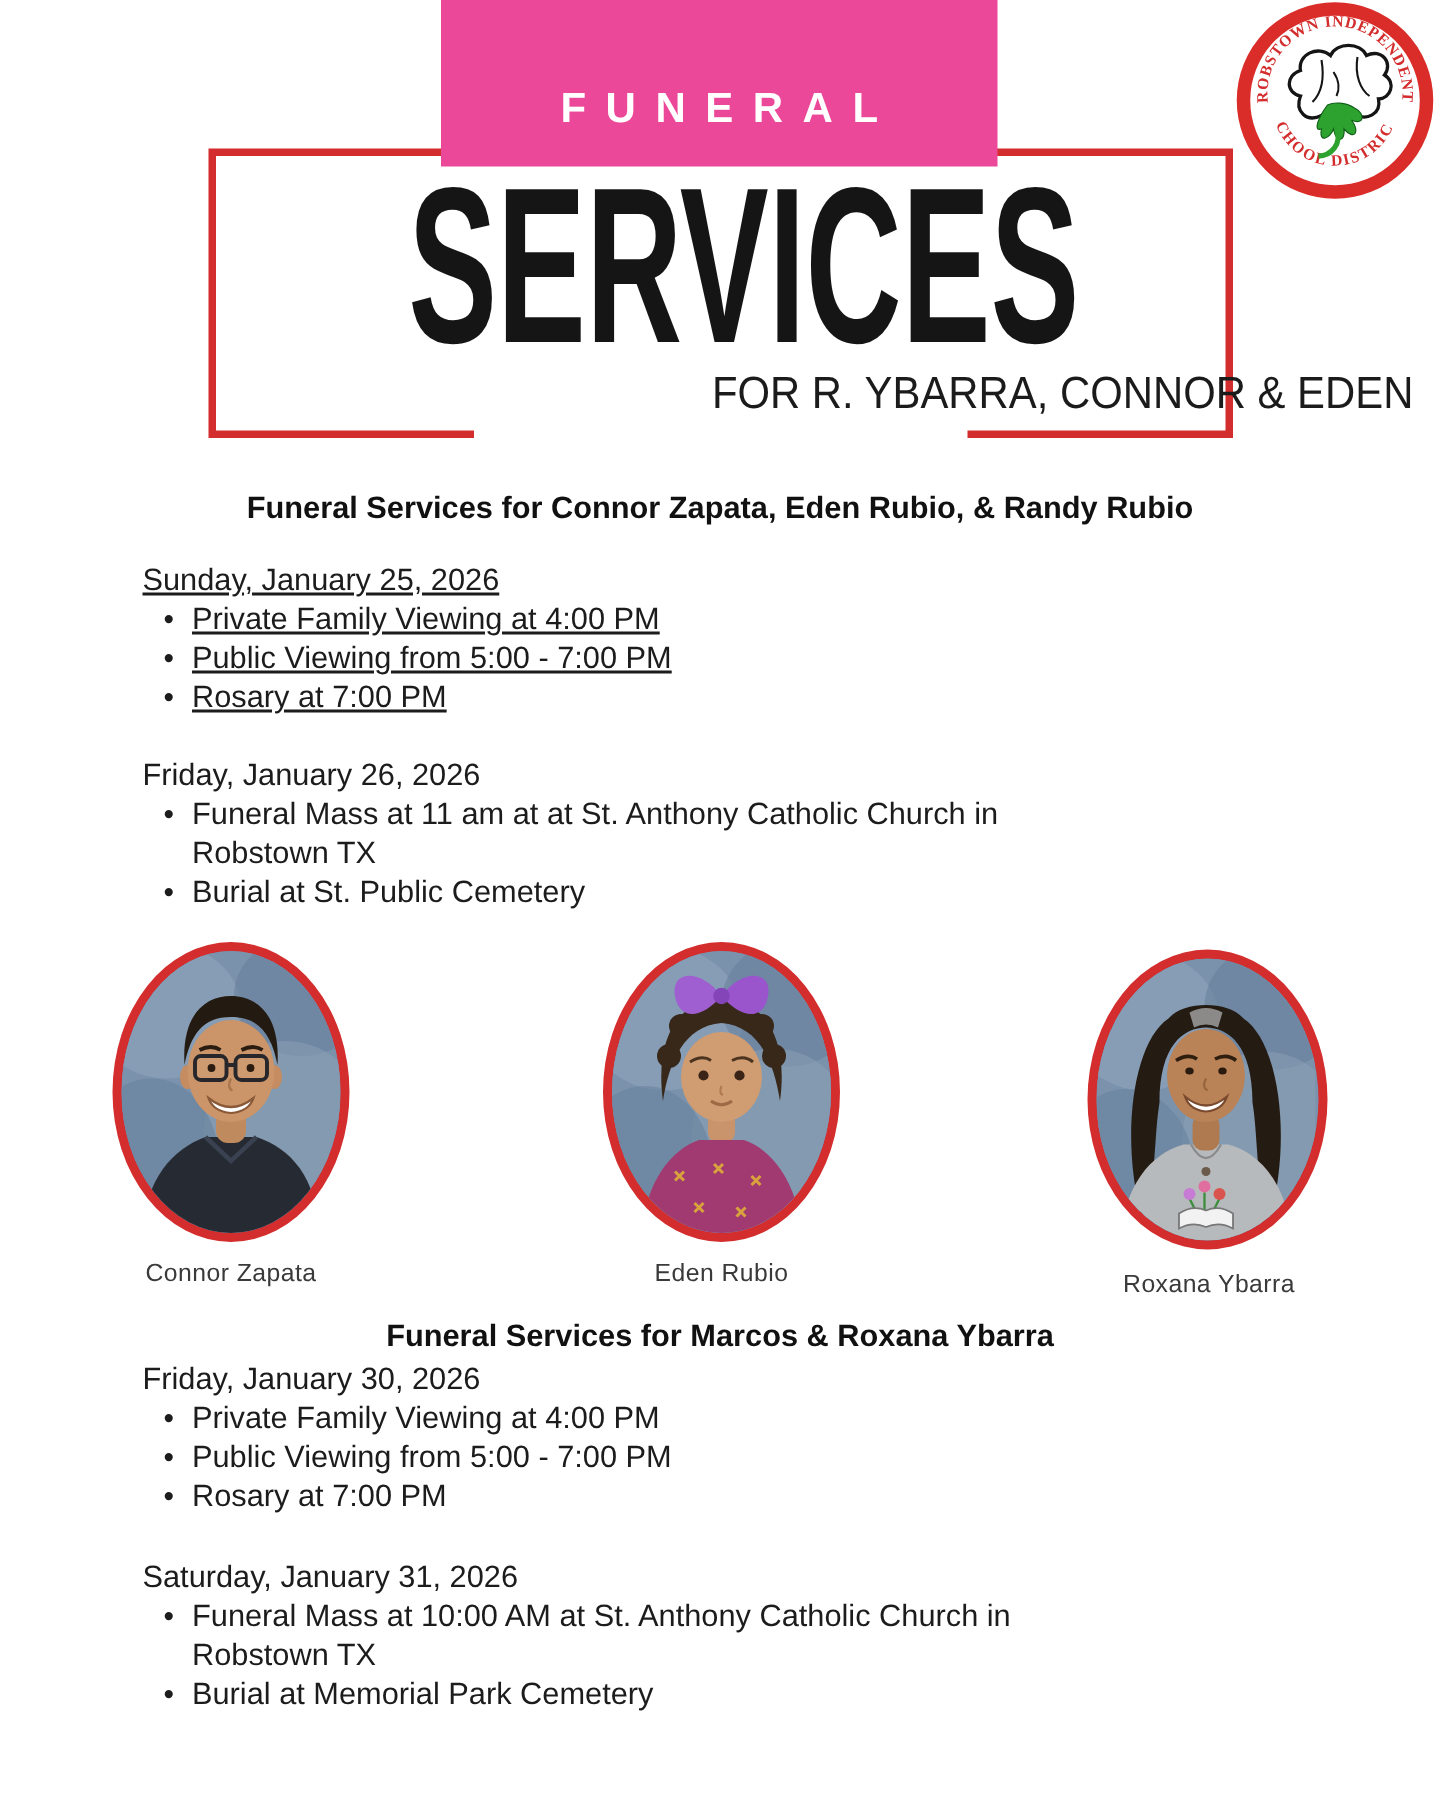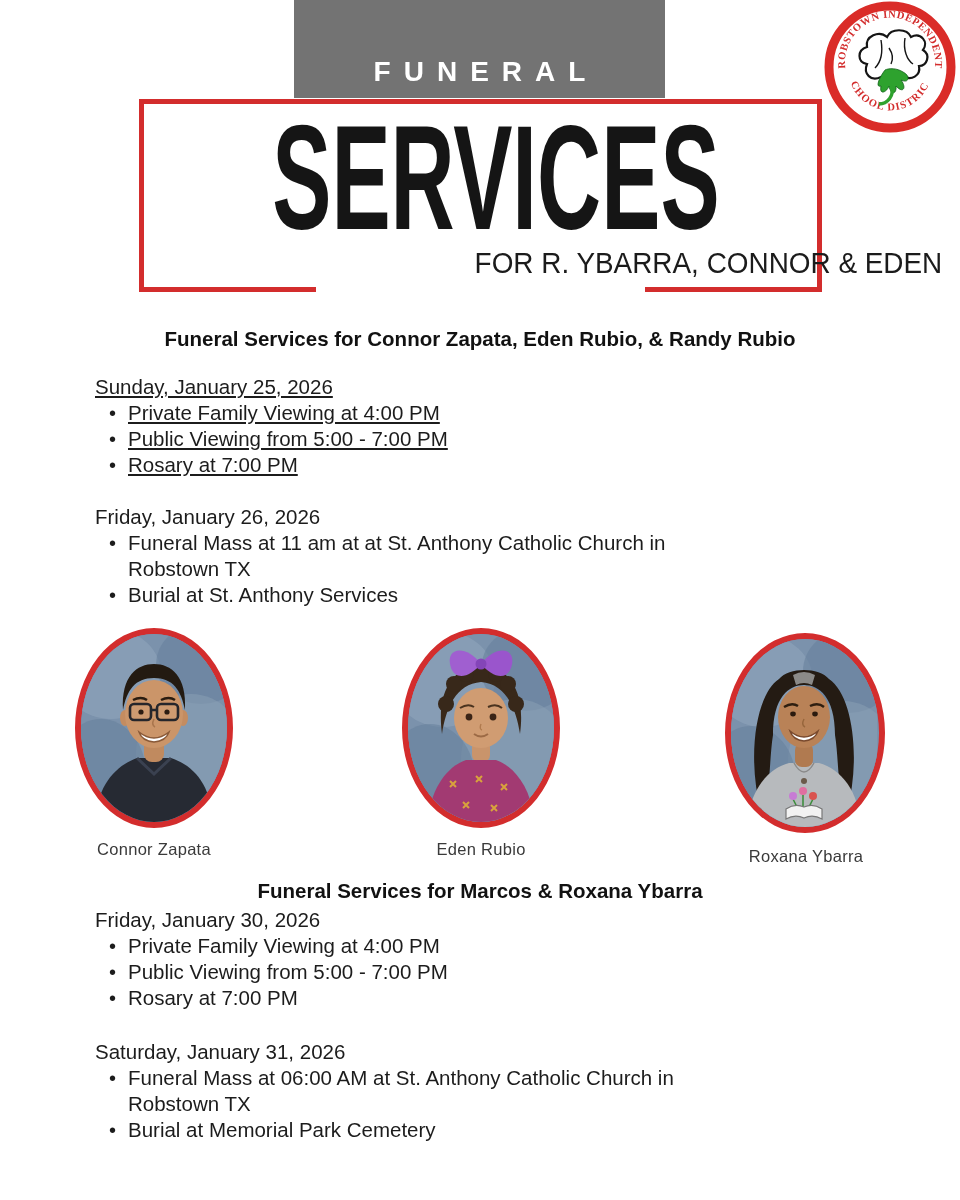--- a/index.html
+++ b/index.html
@@ -1,21 +1,21 @@
 <!DOCTYPE html>
 <html><head>
 <meta charset="utf-8">
 <style>
   * { margin:0; padding:0; box-sizing:border-box; }
   html,body { background:#ffffff; }
   body { font-family:"Liberation Sans", sans-serif; color:#1f1f1f; }
   .stage { position:relative; width:960px; height:1200px; background:#fff; overflow:hidden; margin:0 auto; }
 
   
-  .banner { position:absolute; left:294px; top:0; width:371px; height:98px; background:#737373; z-index:3; }
+  .banner { position:absolute; left:294px; top:0; width:371px; height:111px; background:#ec4899; z-index:3; }
   .banner-text { position:absolute; left:0; right:0; top:55px; height:34px; line-height:34px;
     text-align:center; color:#fff; font-size:28px; font-weight:600; letter-spacing:13px; text-indent:13px; }
   .frame { position:absolute; left:139px; top:99px; width:683px; height:193px; border:5px solid #d32d2d; z-index:1; }
   .frame-gap { position:absolute; left:316px; top:286px; width:329px; height:12px; background:#fff; z-index:2; }
   .big-title { position:absolute; left:0; right:0; top:104px; text-align:center; z-index:4;padding-left:31px; }
   .big-title span { display:inline-block; font-size:148px; line-height:1; font-weight:800; color:#151515;
     letter-spacing:0; transform:scaleX(0.60); transform-origin:50% 50%; white-space:nowrap; }
   .subtitle { position:absolute; left:0; right:0; top:246px; text-align:right; z-index:4; }
   .subtitle span { display:inline-block; font-size:30px; line-height:34px; color:#1b1b1b;
     transform:scaleX(0.93); transform-origin:50% 50%; white-space:nowrap; }
@@ -95,21 +95,21 @@
       <li>Private Family Viewing at 4:00 PM</li>
       <li>Public Viewing from 5:00 - 7:00 PM</li>
       <li>Rosary at 7:00 PM</li>
     </ul>
   </div>
 
   <div class="block b2">
     <div>Friday, January 26, 2026</div>
     <ul>
       <li>Funeral Mass at 11 am at at St. Anthony Catholic Church in Robstown TX</li>
-      <li>Burial at St. Anthony Services</li>
+      <li>Burial at St. Public Cemetery</li>
     </ul>
   </div>
 
   <div class="oval p1">
     <svg viewBox="0 0 146 188">
       <rect width="146" height="188" fill="#7b92ac"></rect>
       <ellipse cx="30" cy="40" rx="50" ry="45" fill="#8da3b9" opacity="0.7"></ellipse>
       <ellipse cx="120" cy="30" rx="45" ry="40" fill="#67809c" opacity="0.6"></ellipse>
       <ellipse cx="110" cy="120" rx="55" ry="60" fill="#8ba1b6" opacity="0.5"></ellipse>
       <ellipse cx="20" cy="140" rx="45" ry="55" fill="#647e9a" opacity="0.5"></ellipse>
@@ -204,18 +204,18 @@
     <ul>
       <li>Private Family Viewing at 4:00 PM</li>
       <li>Public Viewing from 5:00 - 7:00 PM</li>
       <li>Rosary at 7:00 PM</li>
     </ul>
   </div>
 
   <div class="block b4">
     <div>Saturday, January 31, 2026</div>
     <ul>
-      <li>Funeral Mass at 06:00 AM at St. Anthony Catholic Church in Robstown TX</li>
+      <li>Funeral Mass at 10:00 AM at St. Anthony Catholic Church in Robstown TX</li>
       <li>Burial at Memorial Park Cemetery</li>
     </ul>
   </div>
 
 </div>
 
 </body></html>

